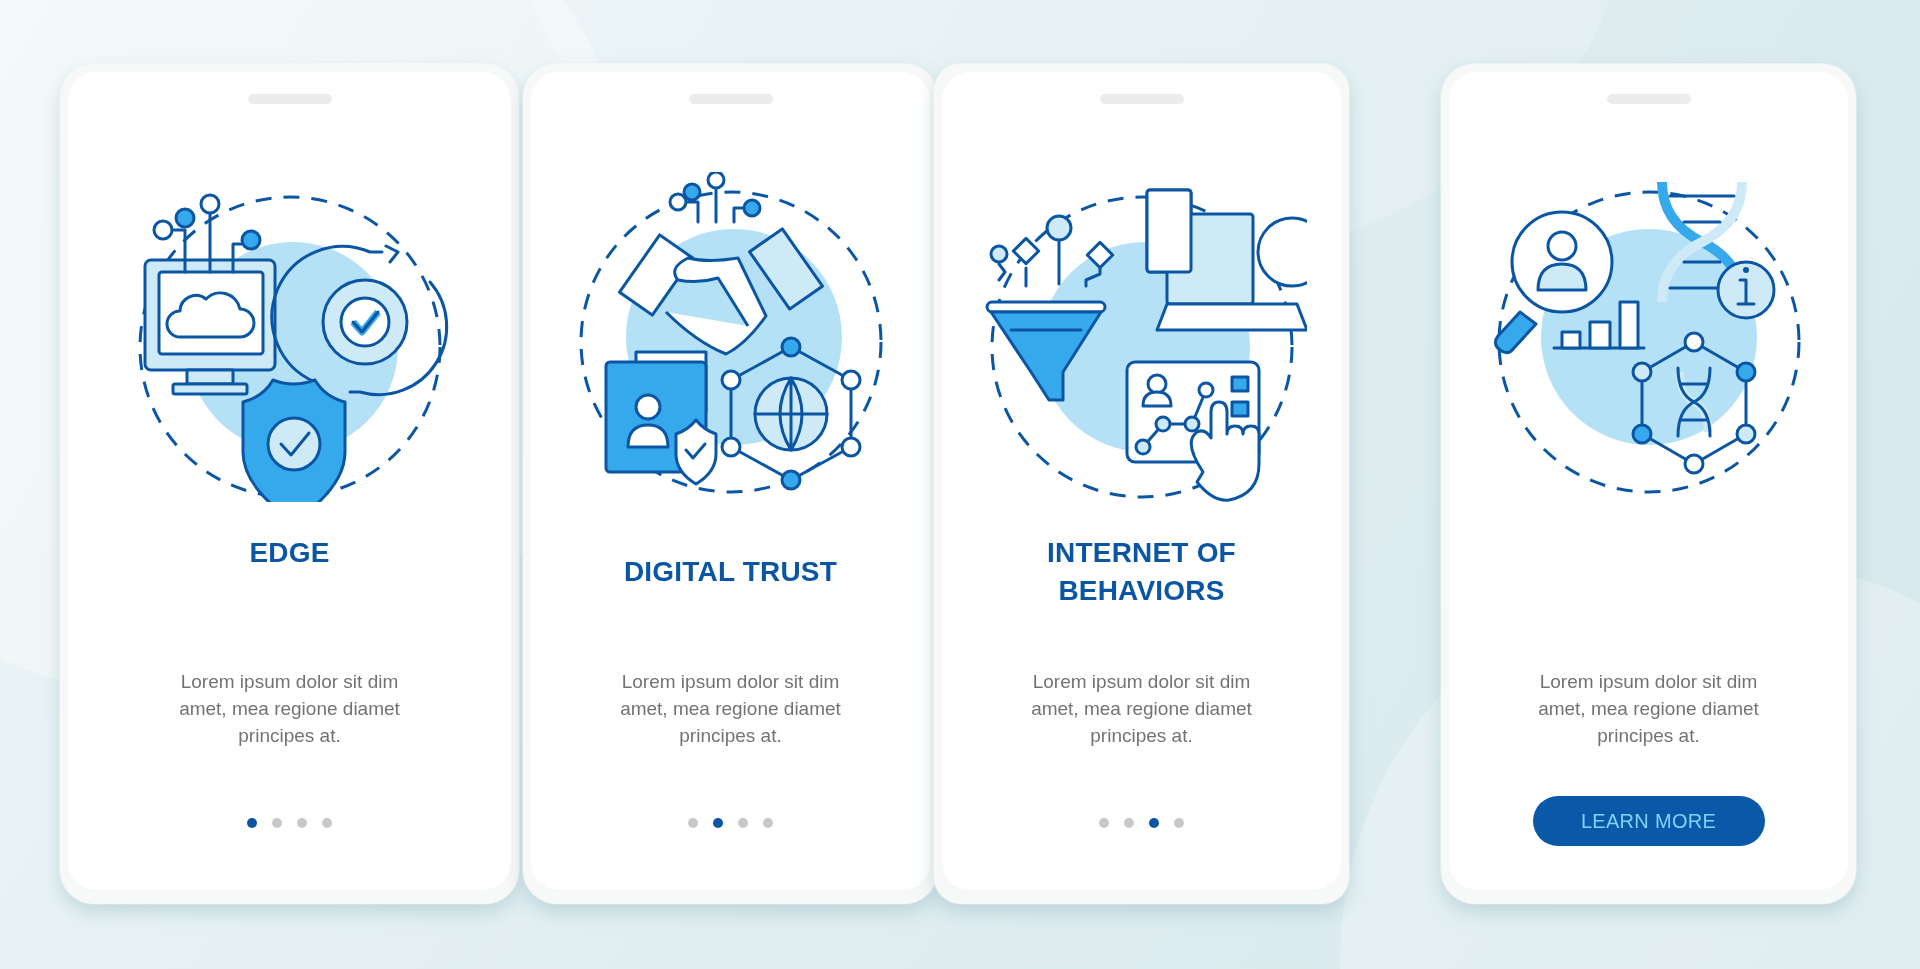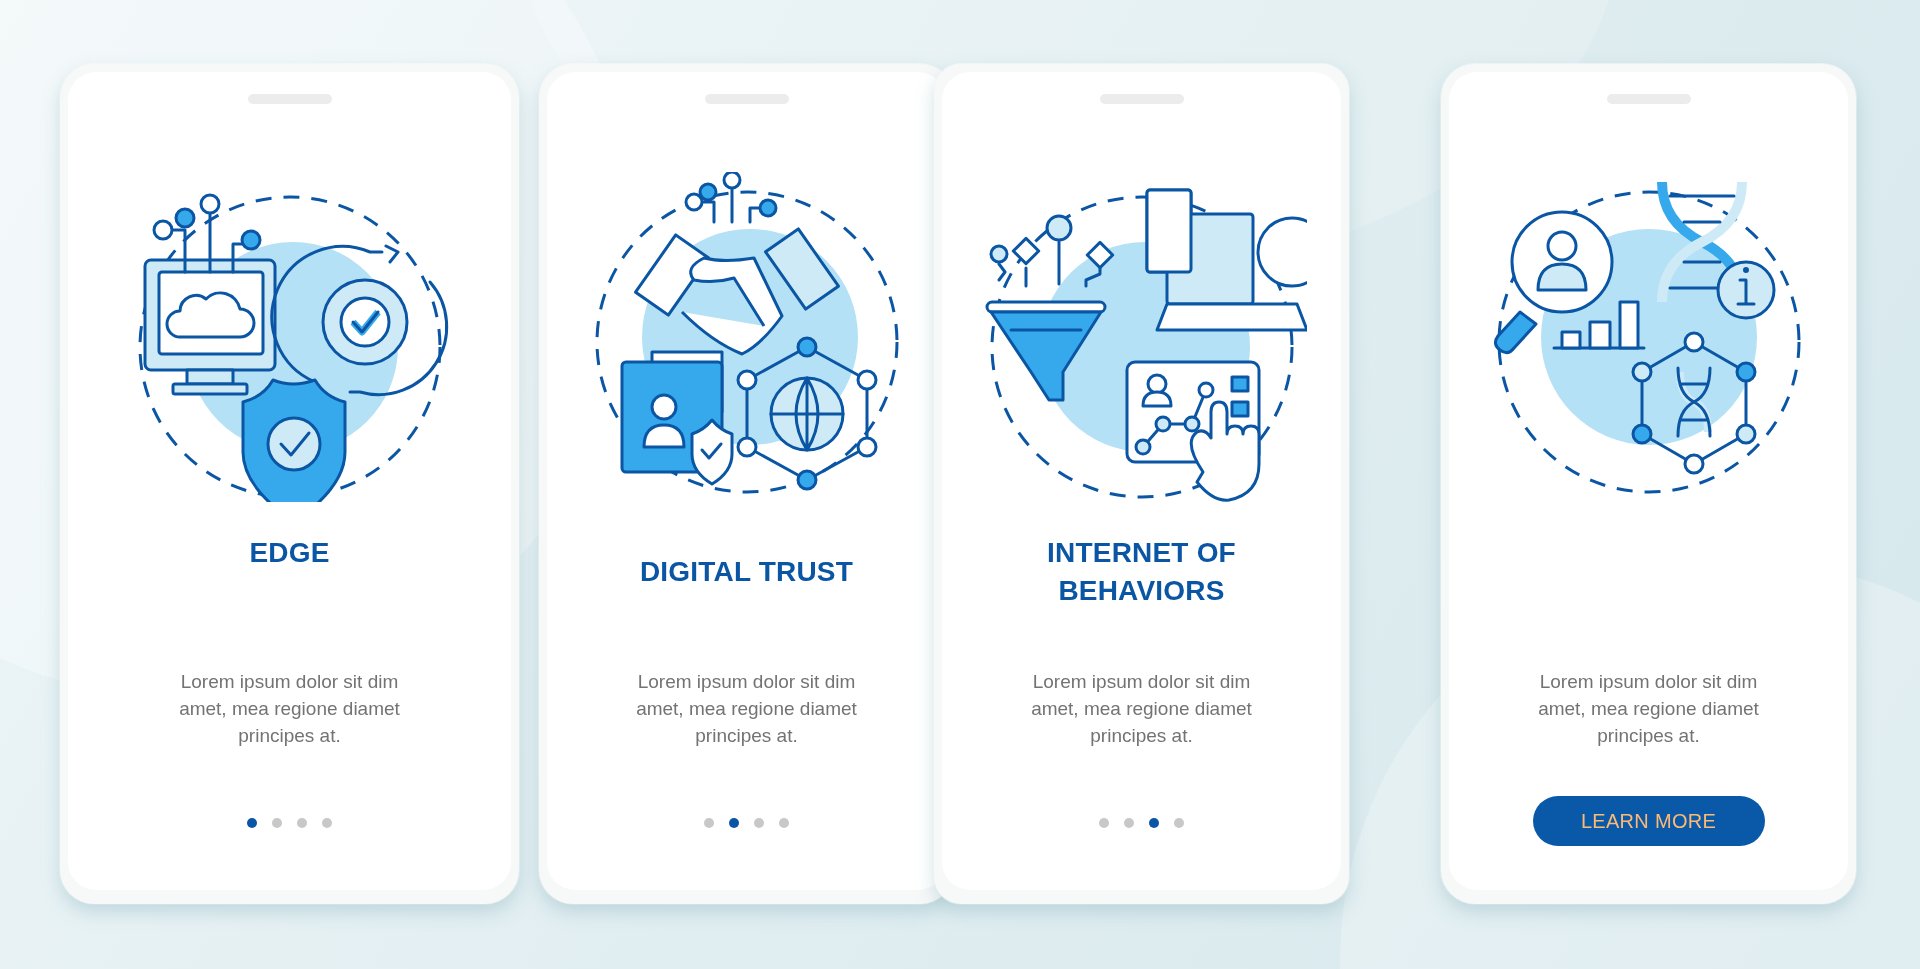--- a/index.html
+++ b/index.html
@@ -36,21 +36,21 @@
   .desc {
     position:absolute; left:40px; right:40px; top:596px; text-align:center;
     color:#737373; font-size:19px; line-height:27px;
   }
   .dots { position:absolute; top:746px; left:0; right:0; display:flex; justify-content:center; gap:15px; }
   .dot { width:10px; height:10px; border-radius:50%; background:#c8c8c8; }
   .dot.active { background:#0a56a4; }
   .learn-btn {
     position:absolute; left:50%; top:724px; transform:translateX(-50%);
     width:232px; height:50px; border-radius:26px; background:#0a58a8;
-    color:#fdba74; font-size:20px; border:none; display:flex; align-items:center; justify-content:center;
+    color:#7dd3fc; font-size:20px; border:none; display:flex; align-items:center; justify-content:center;
     cursor:pointer; font-family:"Liberation Sans", sans-serif; letter-spacing:0.3px;
   }
   svg .st { fill:none; stroke:#0a56a4; stroke-width:3; stroke-linecap:round; stroke-linejoin:round; }
   svg .fw { fill:#ffffff; stroke:#0a56a4; stroke-width:3; stroke-linejoin:round; }
   svg .fl { fill:#cfeaf7; stroke:#0a56a4; stroke-width:3; stroke-linejoin:round; }
   svg .fb { fill:#36a9ec; stroke:#0a56a4; stroke-width:3; stroke-linejoin:round; }
   svg .dash { fill:none; stroke:#0a56a4; stroke-width:3; stroke-dasharray:16 12; }
   svg .blob { fill:#b4e1f5; }
 </style>
 </head>
@@ -102,21 +102,21 @@
     </div>
     <div class="dots">
       <span class="dot active"></span>
       <span class="dot"></span>
       <span class="dot"></span>
       <span class="dot"></span>
     </div>
   </div>
 </div>
 
-<div class="card" style="left:523px;margin-left:16px;">
+<div class="card" style="left:523px;">
   <div class="card-inner">
     <div class="notch"></div>
     <svg class="illus" viewBox="0 0 330 330">
       <circle class="blob" cx="168" cy="165" r="108"></circle>
       <circle class="dash" cx="165" cy="170" r="150"></circle>
       <g>
         <path class="st" d="M132 50 V30 H120 M150 50 V14 M168 50 V36 H178"></path>
         <circle class="fw" cx="112" cy="30" r="8"></circle>
         <circle class="fb" cx="126" cy="20" r="8"></circle>
         <circle class="fw" cx="150" cy="8" r="8"></circle>

